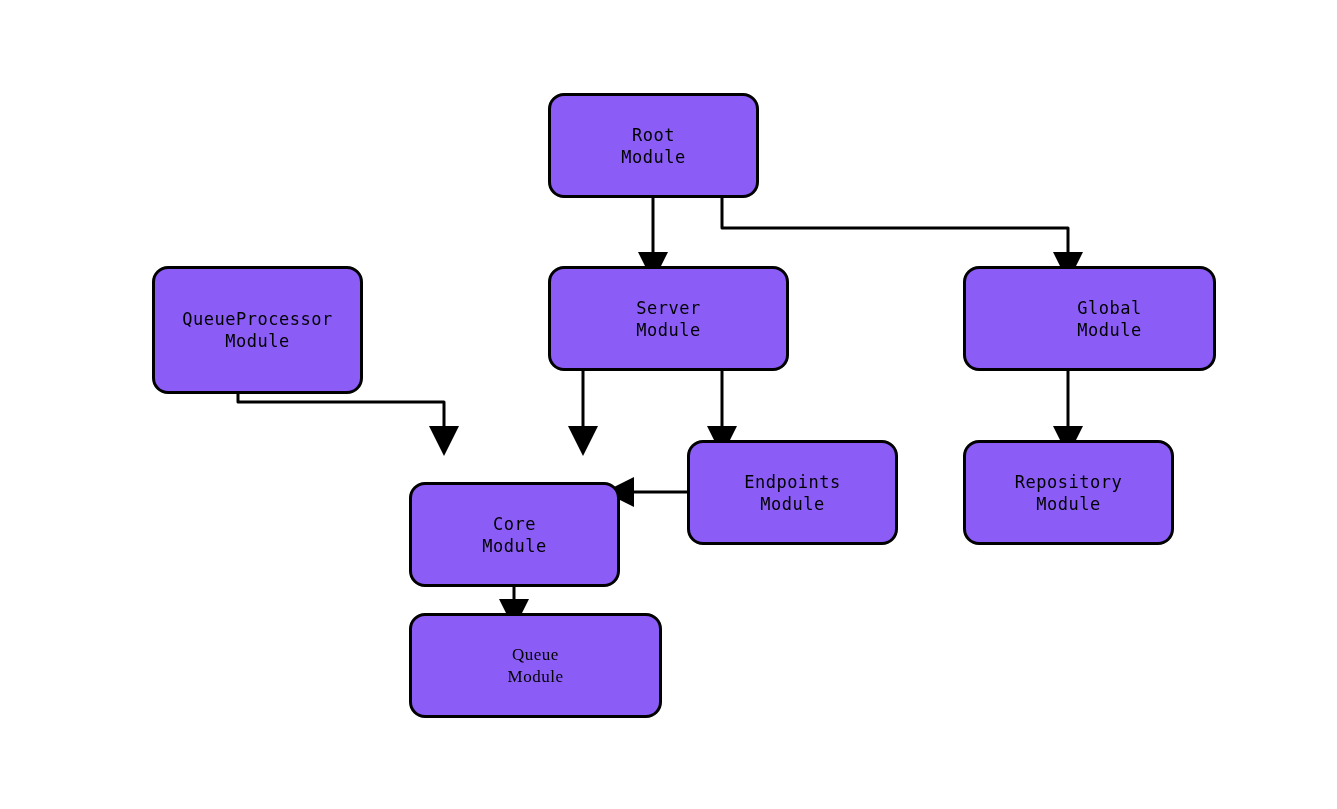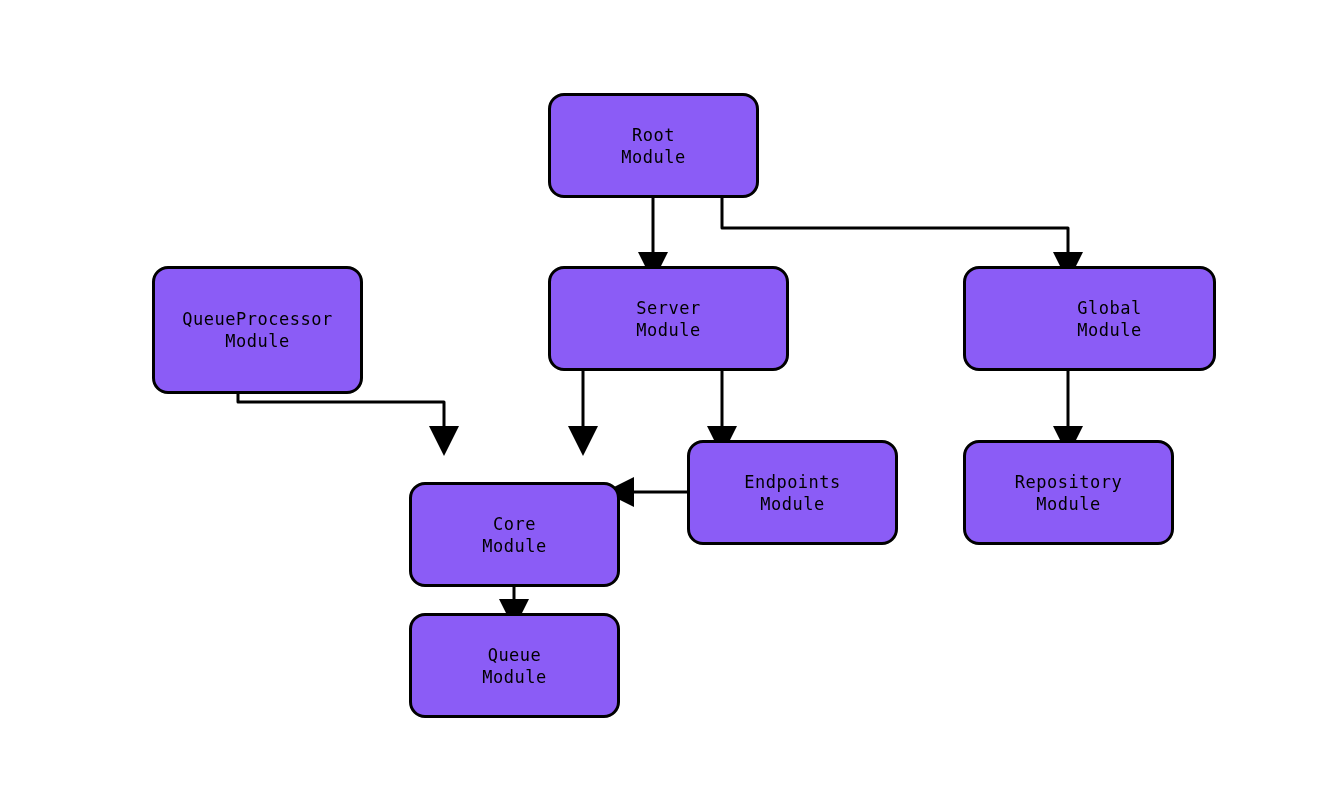--- a/index.html
+++ b/index.html
@@ -89,18 +89,18 @@
 Module</span>
   </div>
   <div class="node" style="left: 687px; top: 440px; width: 211px; height: 105px;">
     <span class="node-label">Endpoints
 Module</span>
   </div>
   <div class="node" style="left: 963px; top: 440px; width: 211px; height: 105px; justify-content: center;">
     <span class="node-label">Repository
 Module</span>
   </div>
-  <div class="node" style="left: 409px; top: 613px; width: 211px; height: 105px;">
+  <div class="node" style="left: 409px; top: 613px; width: 253px; height: 105px; font-family: Liberation Serif, serif;">
     <span class="node-label">Queue
 Module</span>
   </div>
 
 </div>
 
 </body></html>

